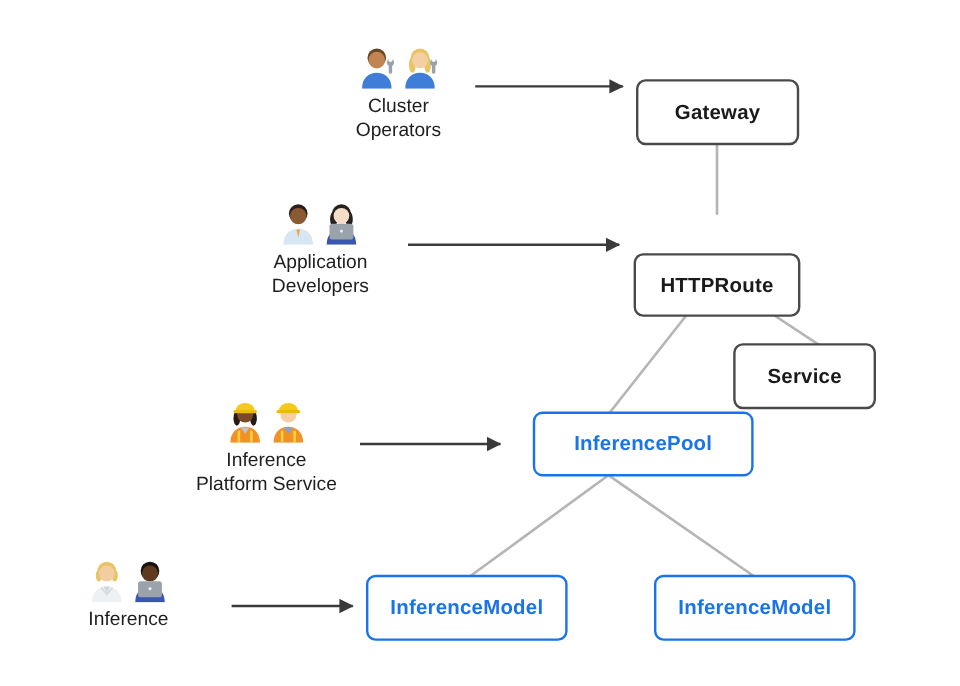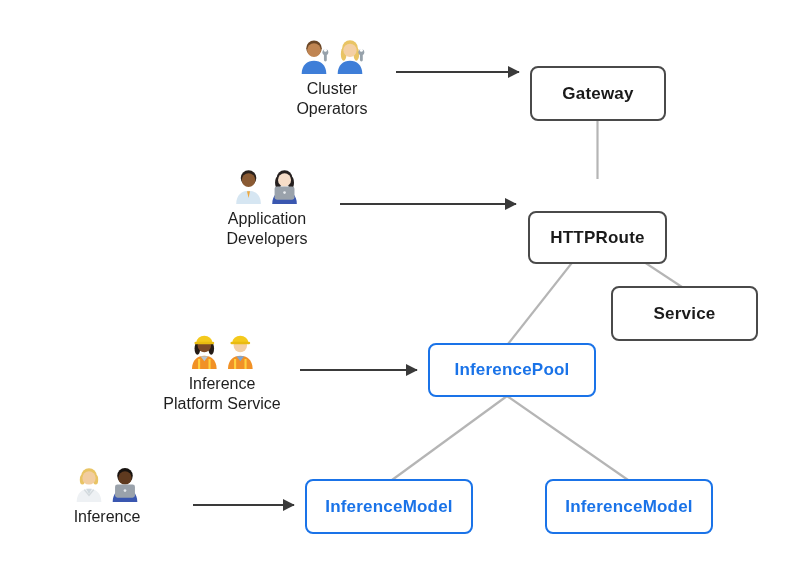--- a/index.html
+++ b/index.html
@@ -21,22 +21,22 @@
     transform:translateX(-50%);
   }
   .persona .plabel{
     margin-top:5px;font-size:16px;line-height:19.5px;color:#1e1e1e;
     text-align:center;white-space:nowrap;
   }
   .persona .plabel span{display:block;}
   
   #node-gateway{left:530px;top:45px;width:136px;height:55px;margin-top:21px;}
   #node-httproute{left:528px;top:178px;width:139px;height:53px;margin-top:33px;}
-  #node-service{left:611px;top:286px;width:147px;height:55px;}
-  #node-inferencepool{left:428px;top:343px;width:168px;height:54px;}
+  #node-service{left:611px;top:286px;width:119px;height:55px;}
+  #node-inferencepool{left:444px;top:343px;width:184px;height:54px;}
   #node-inferencemodel-left{left:305px;top:479px;width:168px;height:55px;}
   #node-inferencemodel-right{left:545px;top:479px;width:168px;height:55px;}
   
   #persona-cluster-operators{left:332px;top:36px;}
   #persona-application-developers{left:267px;top:166px;justify-content:center;}
   #persona-inference-platform-owners{left:222px;top:331px;}
   #persona-inference-workload-owners{left:107px;top:464px;}
 </style>
 </head>
 <body>

